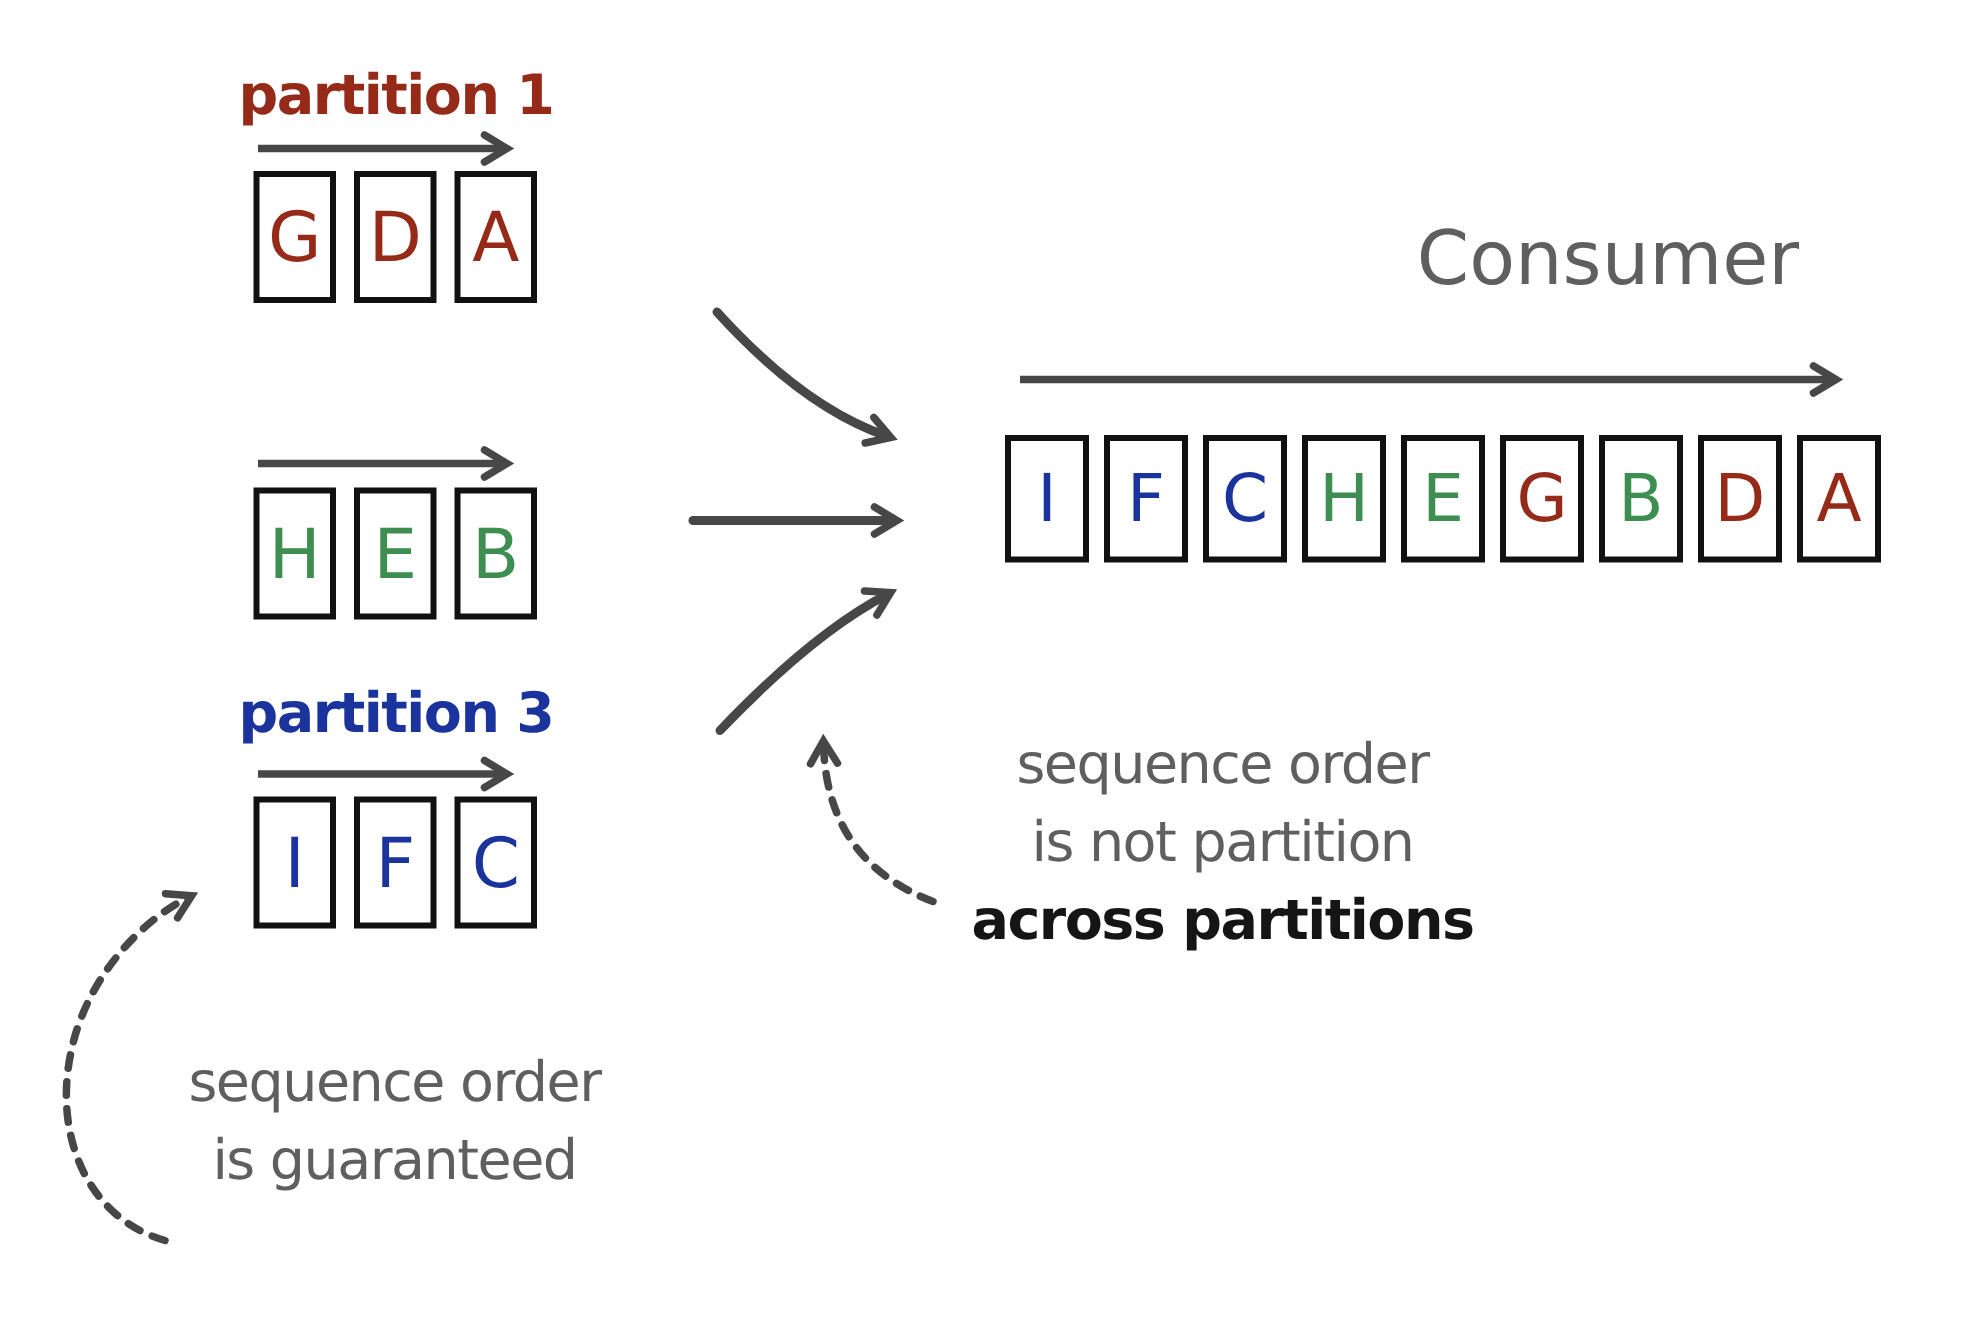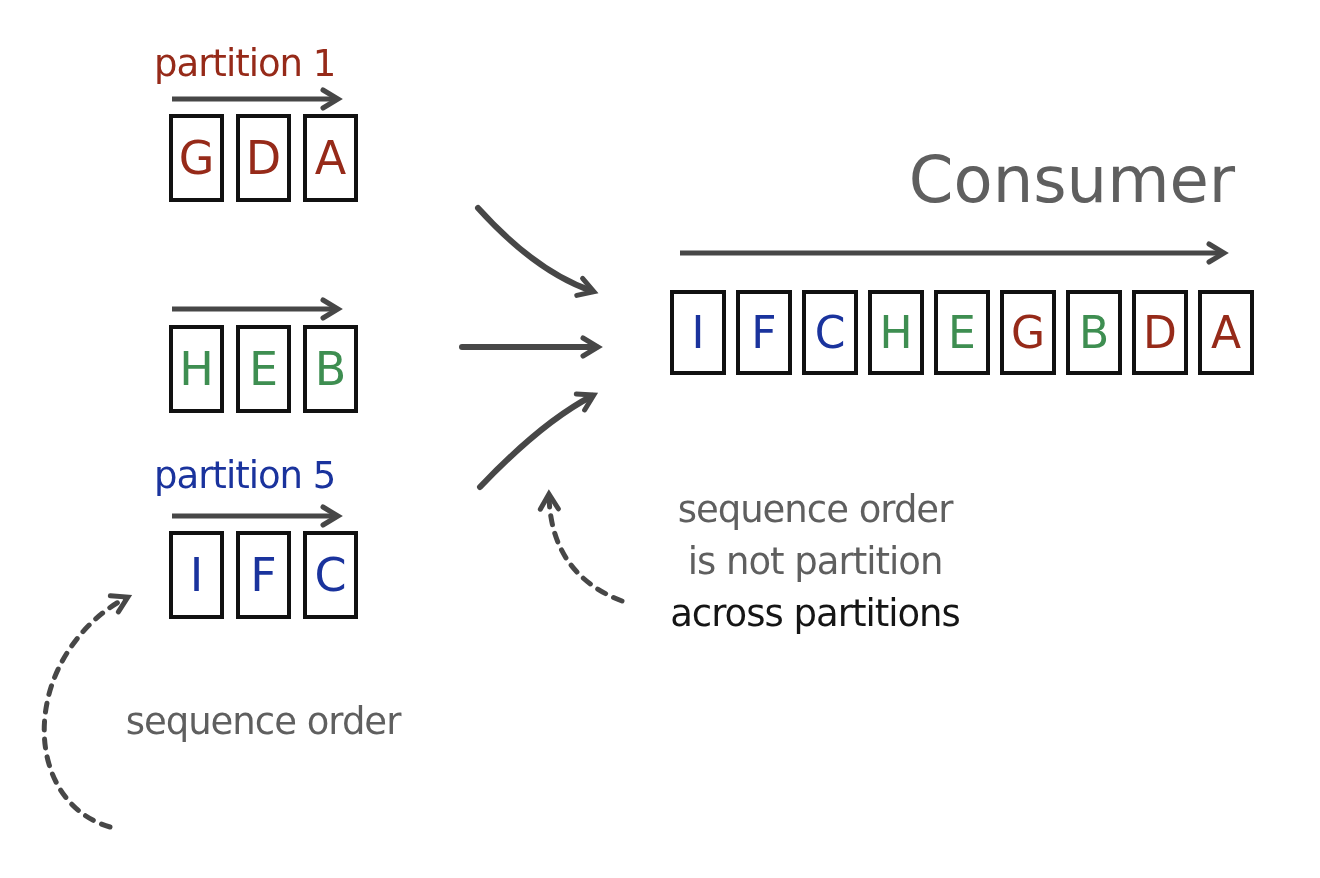--- a/index.html
+++ b/index.html
@@ -2,42 +2,42 @@
 <html><head>
 <meta charset="utf-8">
 <style>
   html,body{margin:0;padding:0;background:#fff;}
   #canvas{
     position:relative;width:1320px;height:878px;background:#fff;overflow:hidden;
     font-family:"DejaVu Sans","Liberation Sans",sans-serif;
   }
   #arrow-layer{position:absolute;left:0;top:0;width:1320px;height:878px;z-index:1;color:var(--arrow,#474747);}
   .plabel{
-    position:absolute;width:220px;text-align:left;font-size:37px;font-weight:400;
+    position:absolute;width:220px;text-align:center;font-size:37px;font-weight:700;
     letter-spacing:-1px;z-index:2;white-space:nowrap;
   }
   .box-row{position:absolute;display:flex;z-index:2;}
   .row-gap-12{gap:12px;}
   .row-gap-10{gap:10px;}
   .msg{
     box-sizing:border-box;background:#fff;border:4px solid var(--box-border,#111);
     display:flex;align-items:center;justify-content:center;
     font-weight:500;
   }
   .msg-lg{width:55px;height:88px;font-size:46px;}
   .msg-sm{width:56px;height:85px;font-size:44px;}
   .consumer-title{
     position:absolute;left:872px;top:143px;width:400px;text-align:center;
-    font-size:64px;font-weight:500;color:var(--gray-text,#5f5f5f);z-index:2;white-space:nowrap;
+    font-size:50px;font-weight:500;color:var(--gray-text,#5f5f5f);z-index:2;white-space:nowrap;
   }
   .note{
     position:absolute;z-index:2;text-align:center;font-size:37px;line-height:1.40;
     color:var(--gray-text,#5f5f5f);letter-spacing:-1px;white-space:nowrap;
   }
-  .note .emph{color:var(--black-text,#151515);font-weight:400;}
+  .note .emph{color:var(--black-text,#151515);font-weight:700;}
   .note-right{left:625px;top:484px;width:380px;}
   .note-left{left:83px;top:696px;width:360px;}
 </style>
 </head>
 <body>
 
 <div id="canvas" style="--arrow: #474747; --gray-text: #5f5f5f; --black-text: #151515; --box-border: #111111; background: rgb(255, 255, 255);">
 
   <svg id="arrow-layer" viewBox="0 0 1320 878" xmlns="http://www.w3.org/2000/svg">
     <defs>
@@ -66,21 +66,21 @@
     <div class="msg msg-lg" style="color: rgb(150, 42, 25);">D</div>
     <div class="msg msg-lg" style="color: rgb(150, 42, 25);">A</div>
   </div>
 
   <div class="box-row row-gap-12" style="left:169px;top:325px;">
     <div class="msg msg-lg" style="color: rgb(62, 142, 81);">H</div>
     <div class="msg msg-lg" style="color: rgb(62, 142, 81);">E</div>
     <div class="msg msg-lg" style="color: rgb(62, 142, 81);">B</div>
   </div>
 
-  <div class="plabel" style="left: 154px; top: 454px; color: rgb(26, 51, 157);">partition 5</div>
+  <div class="plabel" style="left: 154px; top: 454px; color: rgb(26, 51, 157);">partition 3</div>
   <div class="box-row row-gap-12" style="left:169px;top:531px;">
     <div class="msg msg-lg" style="color: rgb(26, 51, 157);">I</div>
     <div class="msg msg-lg" style="color: rgb(26, 51, 157);">F</div>
     <div class="msg msg-lg" style="color: rgb(26, 51, 157);">C</div>
   </div>
 
   <div class="consumer-title">Consumer</div>
   <div class="box-row row-gap-10" style="left:670px;top:290px;">
     <div class="msg msg-sm" style="color: rgb(26, 51, 157);">I</div>
     <div class="msg msg-sm" style="color: rgb(26, 51, 157);">F</div>
@@ -94,15 +94,16 @@
   </div>
 
   <div class="note note-right">
     <div>sequence order</div>
     <div>is not partition</div>
     <div class="emph">across partitions</div>
   </div>
 
   <div class="note note-left">
     <div>sequence order</div>
+    <div>is guaranteed</div>
   </div>
 
 </div>
 
 </body></html>

